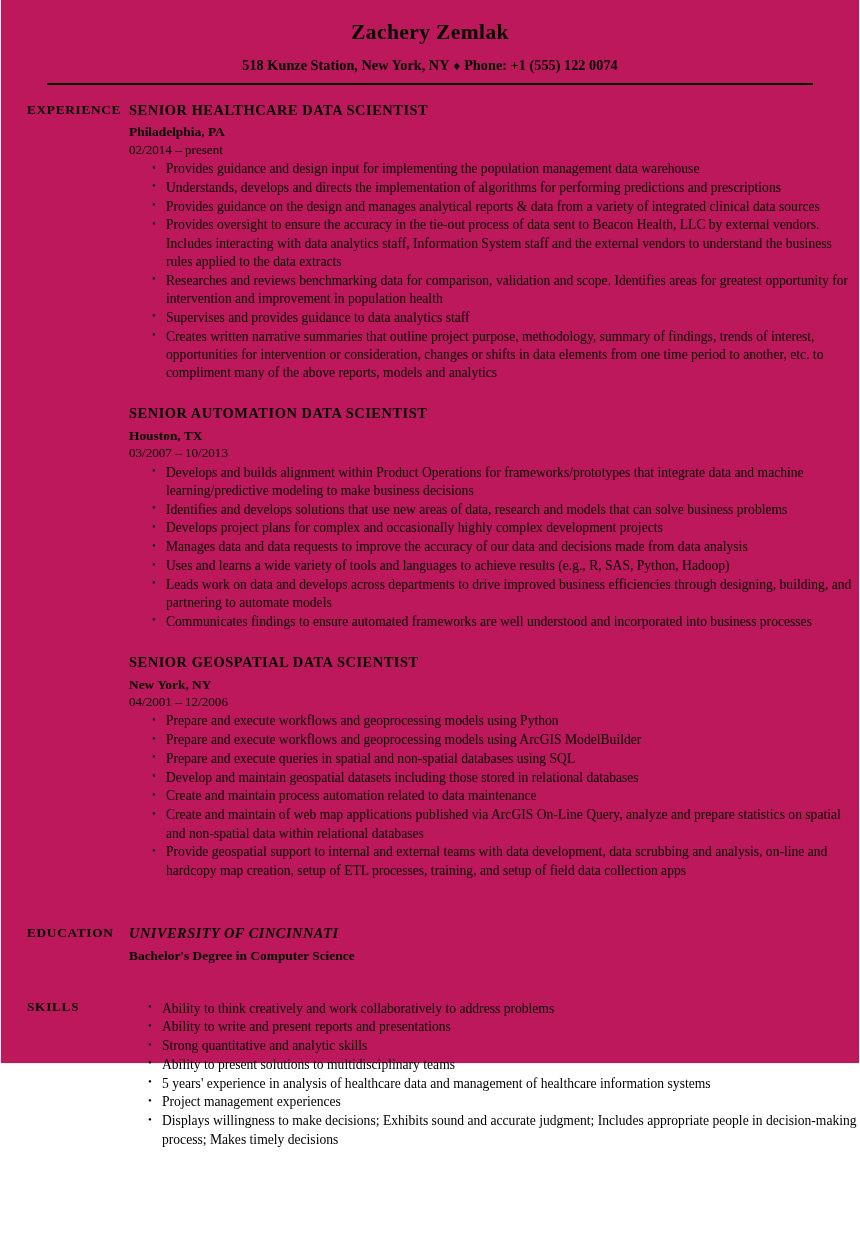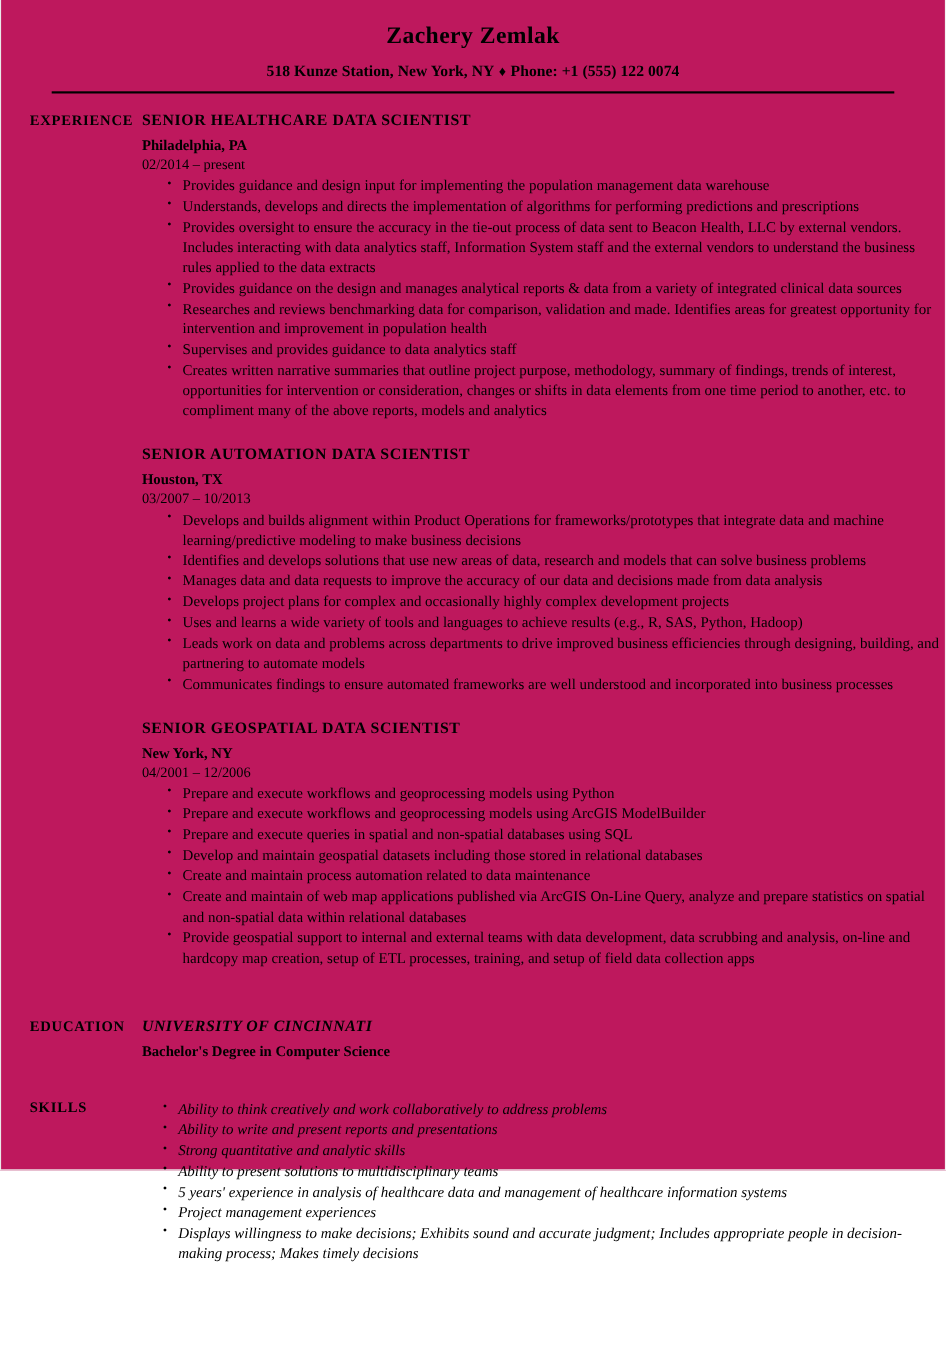--- a/index.html
+++ b/index.html
@@ -139,21 +139,21 @@
     font-size: 13.4px;
     font-weight: bold;
     line-height: 1.3;
     margin-top: 4px;
   }
 
   .row-experience { margin-top: 0; }
   .row-education { margin-top: 44px; }
   .row-skills { margin-top: 33px; justify-content: space-between; }
 
-  ul.skills-list { padding-left: 18px; font-style: italic; }
+  ul.skills-list { padding-left: 18px; }
   ul.skills-list > li { font-size: 13.6px; }
 </style>
 </head>
 <body>
 
 <div class="page">
 
   <div class="resume-header">
     <div class="candidate-name">Zachery Zemlak</div>
     <div class="contact-line">
@@ -168,39 +168,39 @@
       <div class="section-label">EXPERIENCE</div>
       <div class="section-content">
 
         <div class="job-block">
           <div class="job-title">SENIOR HEALTHCARE DATA SCIENTIST</div>
           <div class="job-location">Philadelphia, PA</div>
           <div class="job-dates">02/2014 – present</div>
           <ul class="bullets">
             <li>Provides guidance and design input for implementing the population management data warehouse</li>
             <li>Understands, develops and directs the implementation of algorithms for performing predictions and prescriptions</li>
+            <li>Provides guidance on the design and manages analytical reports &amp; data from a variety of integrated clinical data sources</li>
             <li>Provides oversight to ensure the accuracy in the tie-out process of data sent to Beacon Health, LLC by external vendors. Includes interacting with data analytics staff, Information System staff and the external vendors to understand the business rules applied to the data extracts</li>
-            <li>Provides guidance on the design and manages analytical reports &amp; data from a variety of integrated clinical data sources</li>
-            <li>Researches and reviews benchmarking data for comparison, validation and made. Identifies areas for greatest opportunity for intervention and improvement in population health</li>
+            <li>Researches and reviews benchmarking data for comparison, validation and scope. Identifies areas for greatest opportunity for intervention and improvement in population health</li>
             <li>Supervises and provides guidance to data analytics staff</li>
             <li>Creates written narrative summaries that outline project purpose, methodology, summary of findings, trends of interest, opportunities for intervention or consideration, changes or shifts in data elements from one time period to another, etc. to compliment many of the above reports, models and analytics</li>
           </ul>
         </div>
 
         <div class="job-block">
           <div class="job-title">SENIOR AUTOMATION DATA SCIENTIST</div>
           <div class="job-location">Houston, TX</div>
           <div class="job-dates">03/2007 – 10/2013</div>
           <ul class="bullets">
             <li>Develops and builds alignment within Product Operations for frameworks/prototypes that integrate data and machine learning/predictive modeling to make business decisions</li>
             <li>Identifies and develops solutions that use new areas of data, research and models that can solve business problems</li>
+            <li>Develops project plans for complex and occasionally highly complex development projects</li>
             <li>Manages data and data requests to improve the accuracy of our data and decisions made from data analysis</li>
-            <li>Develops project plans for complex and occasionally highly complex development projects</li>
             <li>Uses and learns a wide variety of tools and languages to achieve results (e.g., R, SAS, Python, Hadoop)</li>
-            <li>Leads work on data and problems across departments to drive improved business efficiencies through designing, building, and partnering to automate models</li>
+            <li>Leads work on data and develops across departments to drive improved business efficiencies through designing, building, and partnering to automate models</li>
             <li>Communicates findings to ensure automated frameworks are well understood and incorporated into business processes</li>
           </ul>
         </div>
 
         <div class="job-block">
           <div class="job-title">SENIOR GEOSPATIAL DATA SCIENTIST</div>
           <div class="job-location">New York, NY</div>
           <div class="job-dates">04/2001 – 12/2006</div>
           <ul class="bullets">
             <li>Prepare and execute workflows and geoprocessing models using Python</li>

